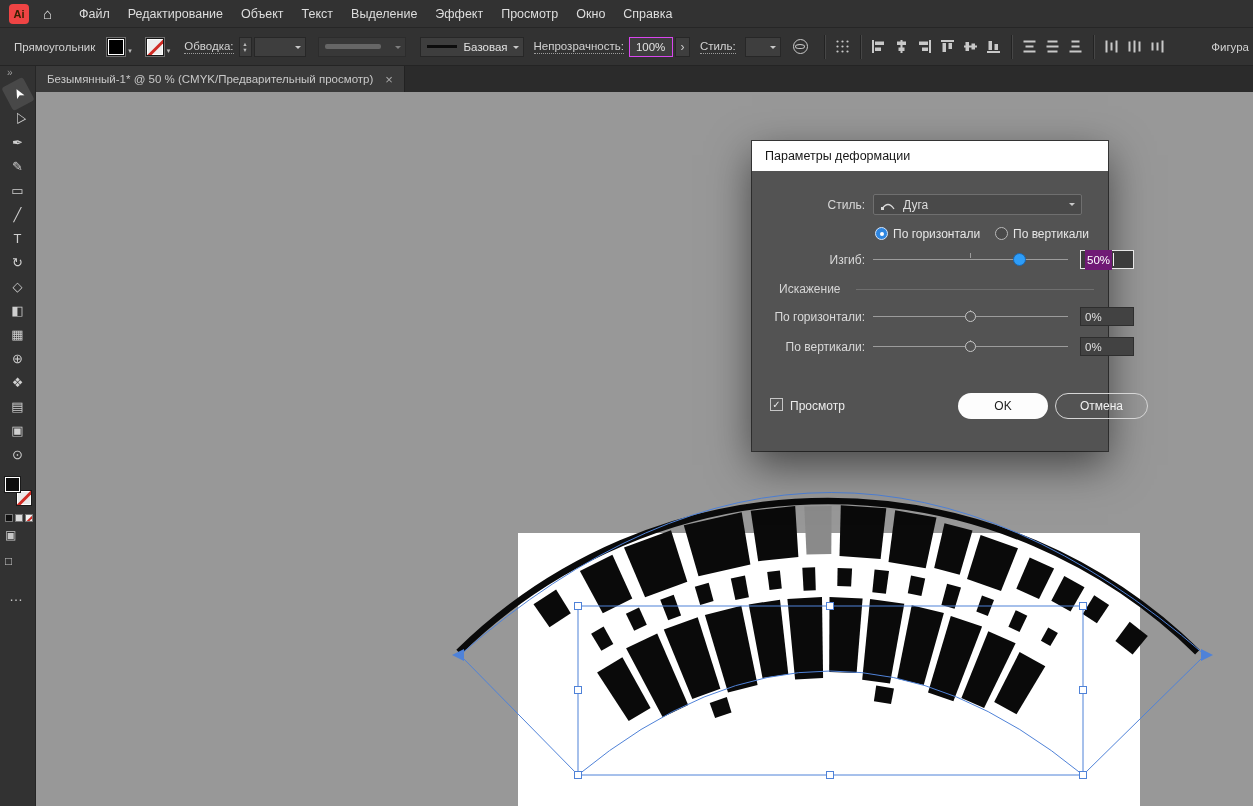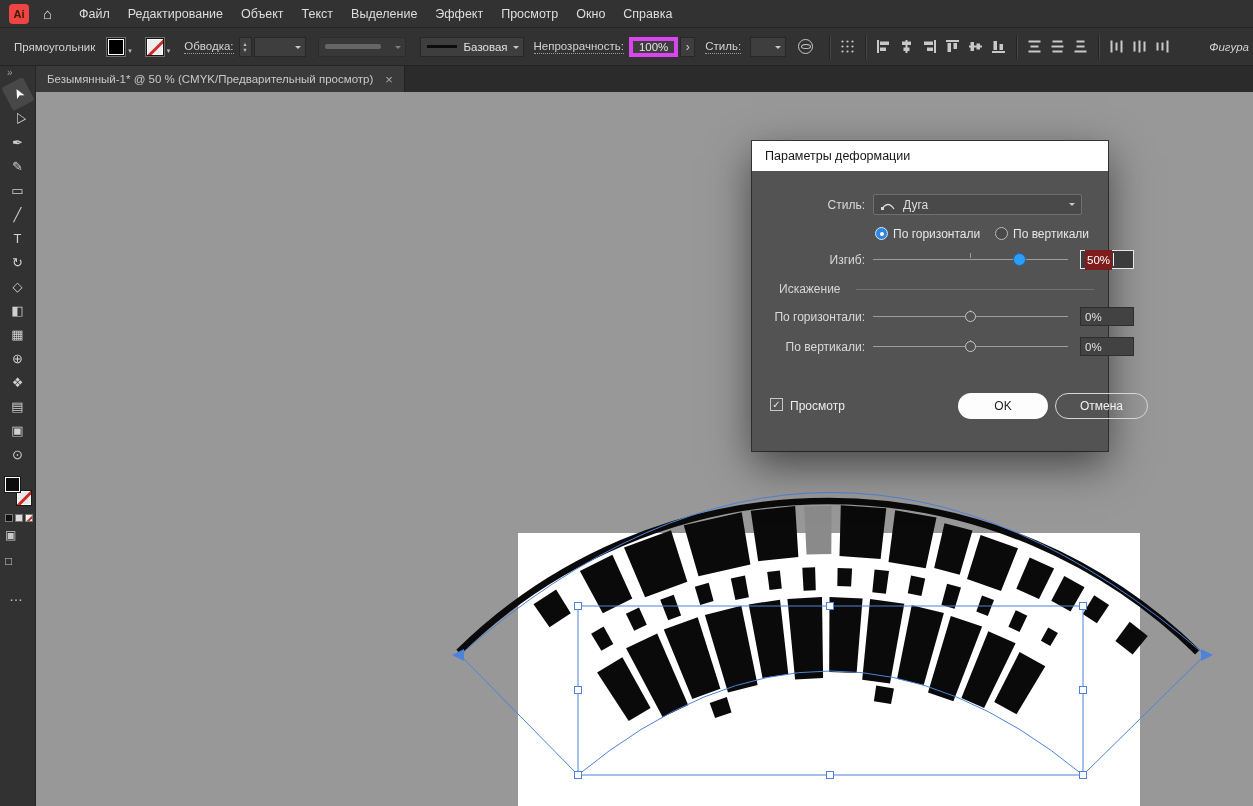--- a/index.html
+++ b/index.html
@@ -28,32 +28,32 @@
   .stepper{display:inline-flex;flex-direction:column;width:13px;height:20px;background:#3e3e3e;border:1px solid #272727;
     font-size:5.5px;color:#bbb;align-items:center;justify-content:center;line-height:6px;}
   .dd{display:inline-flex;align-items:center;height:20px;background:#3e3e3e;border:1px solid #272727;
     position:relative;padding:0 15px 0 6px;font-size:11.5px;color:#e0e0e0;margin-left:2px;}
   .chev{position:absolute;right:4px;top:8px;border:3.5px solid transparent;border-top-color:#c9c9c9;width:0;height:0;}
   .dd-sm{width:52px;}
   .dd-profile{width:88px;opacity:.5;margin-left:12px;}
   .profile-line{width:56px;height:5px;background:#9a9a9a;border-radius:2px;}
   .dd-brush{margin-left:14px;}
   .brush-line{width:30px;height:3px;background:#0c0c0c;margin-right:7px;}
-  .cb-field{height:20px;background:#3e3e3e;border:4px solid #d946ef;display:inline-flex;align-items:center;
+  .cb-field{height:20px;background:#3e3e3e;border:1px solid #d946ef;display:inline-flex;align-items:center;
     padding:0 6px;color:#e3e3e3;min-width:44px;}
   .chev-btn{width:15px;height:20px;border:1px solid #272727;background:#3e3e3e;color:#ccc;display:inline-flex;
     align-items:center;justify-content:center;font-size:12px;margin-left:2px;}
   .dd-style{width:36px;margin-left:4px;}
   .circle-icon{width:15px;height:15px;border-radius:50%;border:1.5px solid #c9c9c9;margin:0 10px 0 12px;position:relative;display:inline-block;}
   .circle-icon::after{content:"";position:absolute;left:1.5px;top:4px;width:8px;height:3px;border-radius:50%;border:1px solid #c9c9c9;}
   .vsep{width:1px;height:24px;background:#232323;margin:0 6px;box-shadow:1px 0 0 #464646;}
   #cb-icons{display:inline-flex;align-items:center;}
   .cicon{display:inline-flex;width:23px;height:23px;align-items:center;justify-content:center;border-radius:2px;}
   .cicon svg{fill:#c8c8c8;}
-  .shape-label{margin-left:auto;margin-right:4px;font-style:italic;}
+  .shape-label{margin-left:auto;margin-right:4px;}
 
   
   .leftdock{position:absolute;left:0;top:66px;width:36px;bottom:0;background:#323232;border-right:1px solid #262626;z-index:30;}
   .dock-head{height:16px;color:#9d9d9d;font-size:10px;padding-left:7px;line-height:14px;}
   #tools{display:flex;flex-direction:column;align-items:center;}
   .tool{width:26px;height:24px;display:flex;align-items:center;justify-content:center;color:#cfcfcf;font-size:13px;border-radius:3px;}
   .tool.active{background:#484848;color:#fff;}
   .fs-widget{position:relative;width:28px;height:30px;margin:10px 0 0 4px;}
   .fs-stroke{position:absolute;right:0;bottom:0;width:16px;height:16px;background:#e9e9e9;border:1px solid #1a1a1a;overflow:hidden;box-shadow:inset 0 0 0 1px #fff;}
   .fs-stroke::after{content:"";position:absolute;left:-4px;top:6px;width:24px;height:3px;background:#cf2b24;transform:rotate(-45deg);}
@@ -100,21 +100,21 @@
   .slider .track{position:absolute;left:0;right:0;top:8px;height:1px;background:#9c9c9c;}
   .slider .tick{position:absolute;left:97px;top:2px;width:1px;height:5px;background:#9c9c9c;}
   .slider .handle{position:absolute;border-radius:50%;}
   .handle.filled{width:13px;height:13px;top:2px;background:#2e9df8;border:1px solid #1868b5;}
   .handle.hollow{width:11px;height:11px;top:3px;background:#535353;border:1px solid #c6c6c6;}
   .dlg-field{position:absolute;left:328px;width:54px;height:19px;background:#424242;border:1px solid #2e2e2e;
     display:flex;align-items:center;padding:0 4px;font-size:11.5px;color:#e0e0e0;}
   .f-bend{top:109px;border-color:#e6e6e6;background:#3c3c3c;}
   .f-dh{top:166px;}
   .f-dv{top:196px;}
-  .sel-text{background:#7f1d1d;color:#fff;padding:4px 2px;}
+  .sel-text{background:#701a75;color:#fff;padding:4px 2px;}
   .caret{width:1px;height:13px;background:#f2f2f2;margin-left:1px;}
   .group-label{position:absolute;left:27px;top:141px;color:#d4d4d4;}
   .group-rule{position:absolute;left:104px;right:14px;top:148px;height:1px;background:#6f6f6f;}
   .checkbox{position:absolute;left:18px;top:257px;width:13px;height:13px;border:1px solid #c6c6c6;background:#565656;
     color:#eaeaea;font-size:10px;line-height:11px;text-align:center;}
   .preview-label{position:absolute;left:38px;top:258px;color:#ececec;}
   .btn{position:absolute;top:252px;height:26px;border-radius:14px;display:flex;align-items:center;justify-content:center;font-size:12px;cursor:default;}
   .btn-ok{left:206px;width:90px;background:#fdfdfd;color:#1d1d1d;}
   .btn-cancel{left:303px;width:93px;background:transparent;border:1px solid #d6d6d6;color:#f1f1f1;}
 </style>

